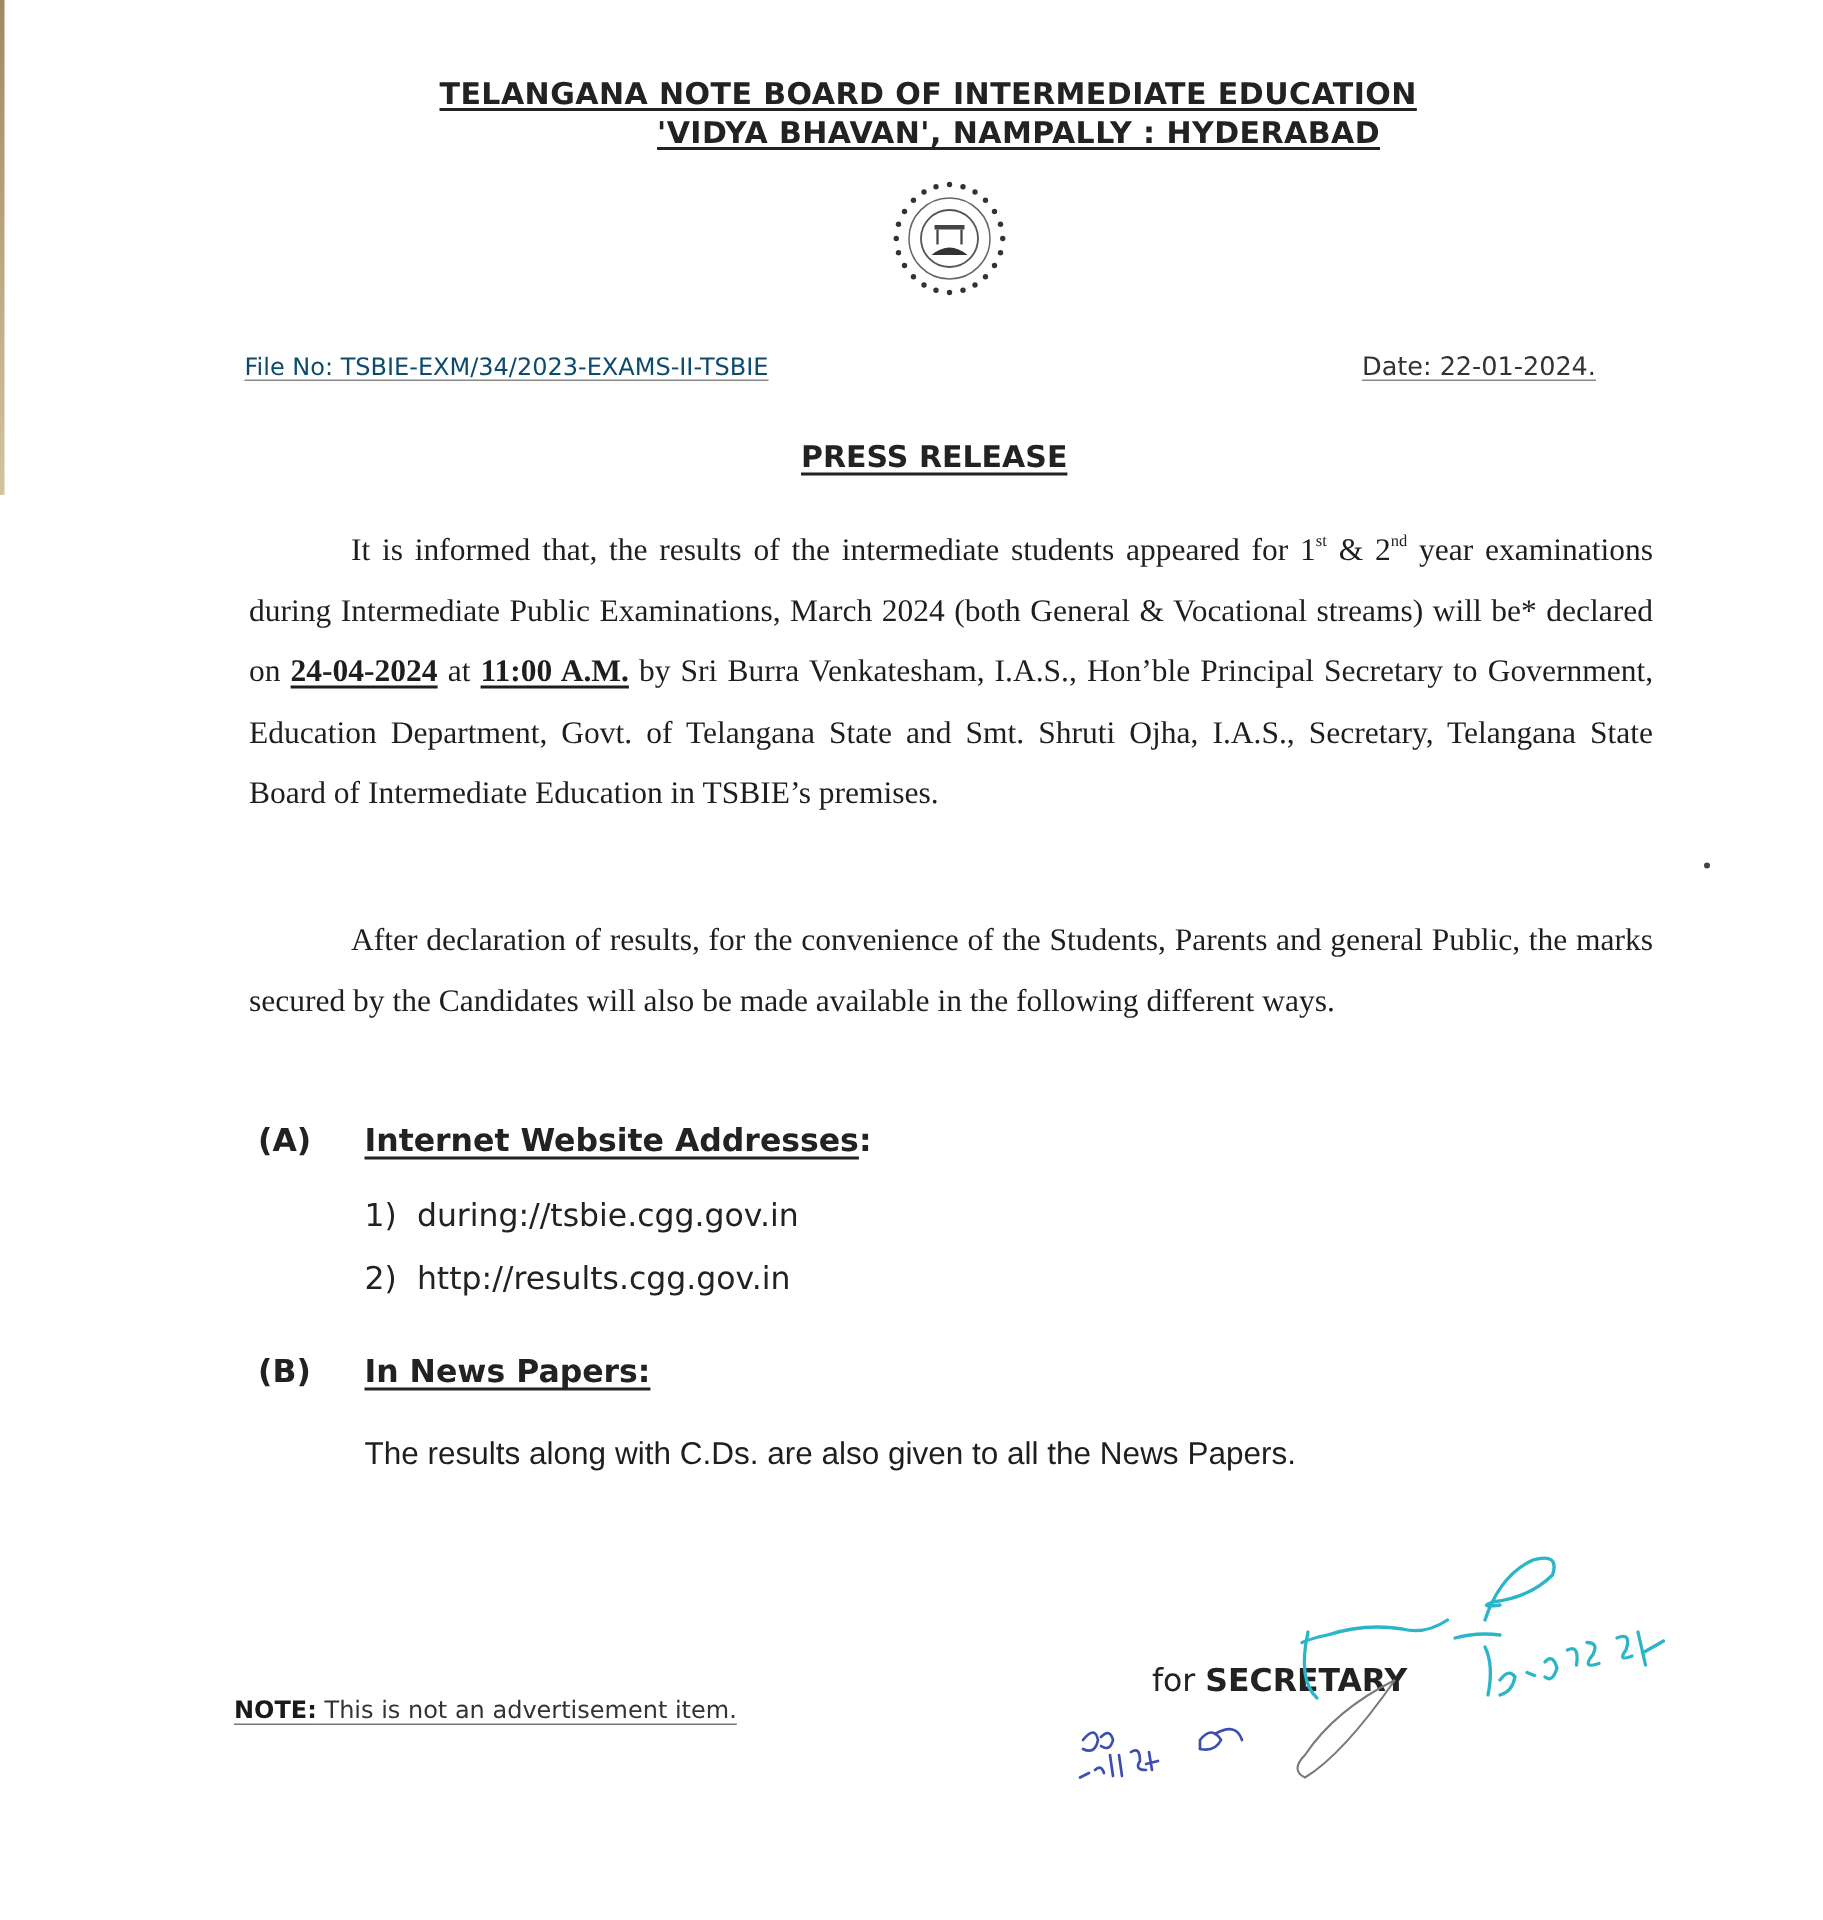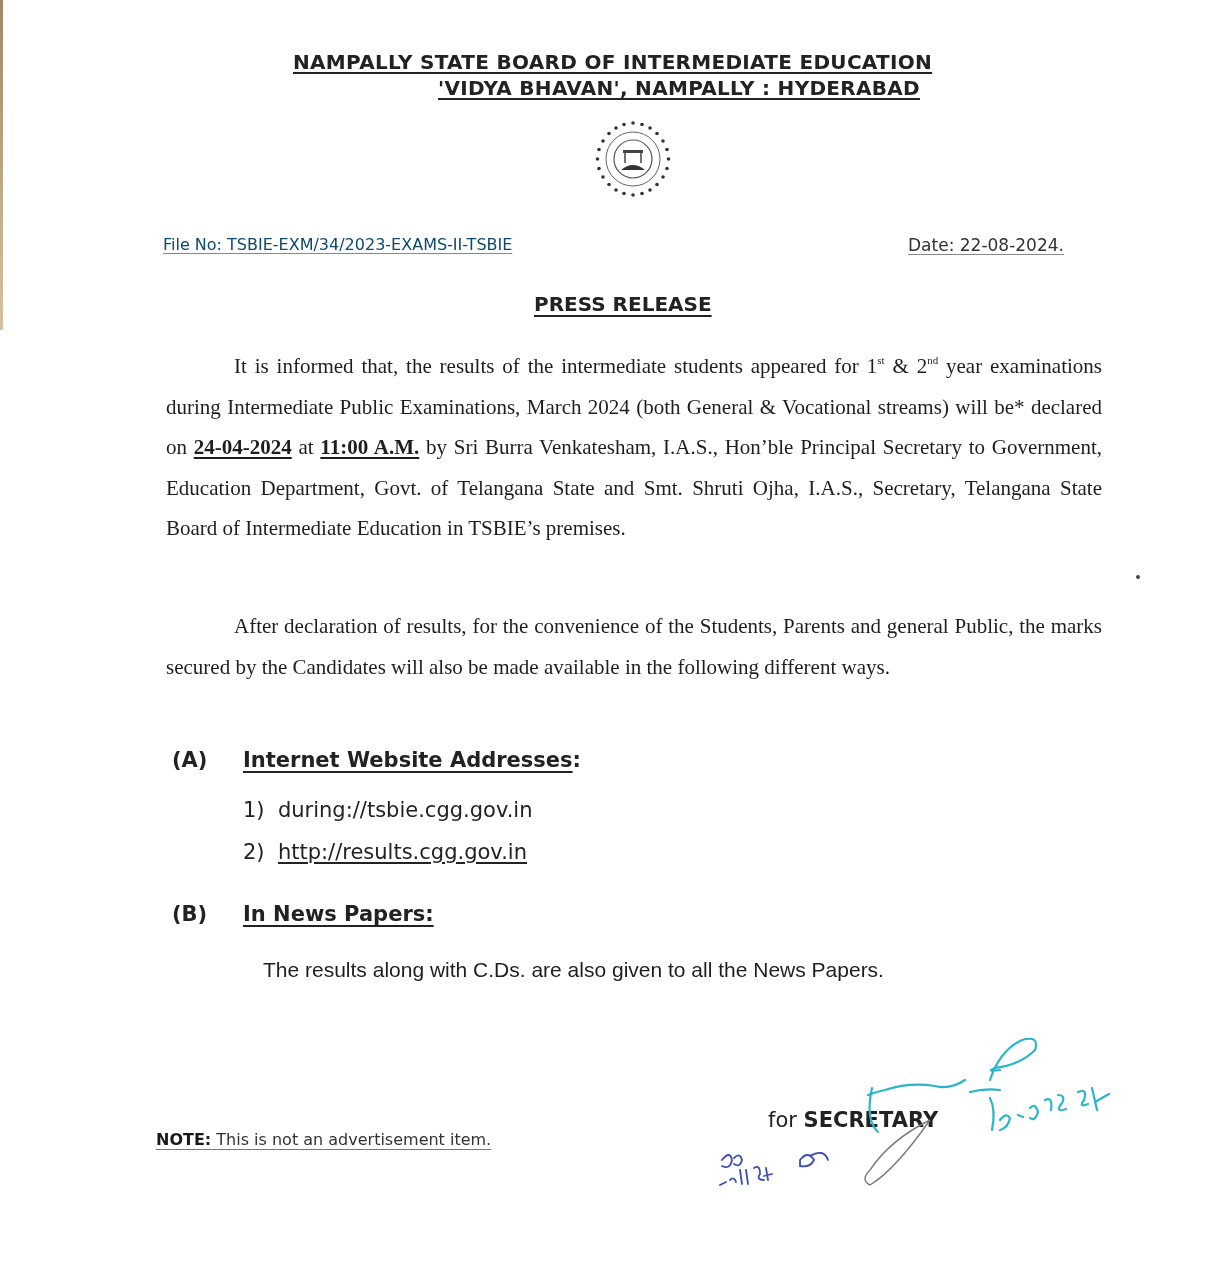--- a/index.html
+++ b/index.html
@@ -23,34 +23,34 @@
     font-family:Liberation Serif, serif;
     font-size:21px; line-height:40.6px; text-align:justify; color:#1e1e1e; }
   .para .indent { display:inline-block; width:68px; }
   .para sup { font-size:11px; vertical-align:9px; line-height:0; }
   .para b { text-decoration:underline; text-decoration-thickness:2px; text-underline-offset:3px; }
   .sec-label { font-weight:bold; font-size:21px; color:#222; }
   .sec-heading { font-weight:bold; font-size:21px; color:#222; text-decoration:underline;
     text-decoration-thickness:2px; text-underline-offset:4px; }
   .url-item { font-size:21px; color:#222; }
   .url-link { text-decoration:none; color:#222; }
-  .u { text-decoration:underline; text-underline-offset:3px; }
-  .body-line { font-family:"Liberation Sans", sans-serif; font-size:21px; color:#1e1e1e;margin-left:20px; }
+  .u { text-underline-offset:3px; }
+  .body-line { font-family:"Liberation Sans", sans-serif; font-size:21px; color:#1e1e1e; }
   .note { font-size:16px; color:#333; text-decoration:underline; text-underline-offset:4px; text-decoration-color:#777; }
   .note b { color:#1a1a1a; }
   .signoff { font-size:21px; color:#222; }
   .sig { position:absolute; left:700px; top:1020px; width:440px; height:200px; }
   .speck { position:absolute; left:1136px; top:575px; width:4px; height:4px; background:#444; border-radius:50%; }
 </style>
 </head>
 <body>
 
 <div class="left-edge"></div>
 
-<div class="abs hdr" style="left:293px; top:50px;">NAMPALLY STATE BOARD OF INTERMEDIATE EDUCATION</div>
+<div class="abs hdr" style="left:293px; top:50px;">TELANGANA NOTE BOARD OF INTERMEDIATE EDUCATION</div>
 <div class="abs hdr" style="left:393px; top:76px;margin-left:45px;">'VIDYA BHAVAN', NAMPALLY : HYDERABAD</div>
 
 <svg class="emblem" viewBox="0 0 78 78">
   <g fill="#333">
     <circle cx="39" cy="3" r="1.8"></circle>
       <circle cx="48" cy="4.5" r="1.8"></circle>
       <circle cx="56" cy="8" r="1.8"></circle>
     <circle cx="63" cy="13.5" r="1.8"></circle>
       <circle cx="69" cy="21" r="1.8"></circle>
       <circle cx="73" cy="29.5" r="1.8"></circle>
@@ -74,21 +74,21 @@
       <circle cx="30" cy="4.5" r="1.8"></circle>
   </g>
   <circle cx="39" cy="39" r="27" fill="none" stroke="#666" stroke-width="1"></circle>
   <circle cx="39" cy="39" r="19" fill="none" stroke="#555" stroke-width="1.2"></circle>
   <rect x="29" y="30" width="20" height="3" fill="#444"></rect>
   <path d="M31 33 v10 M47 33 v10" stroke="#444" stroke-width="1.5"></path>
   <path d="M27 50 Q39 40 51 50 Z" fill="#333"></path>
 </svg>
 
 <div class="abs meta" style="left:163px; top:235px;">File No: TSBIE-EXM/34/2023-EXAMS-II-TSBIE</div>
-<div class="abs meta meta-date" style="left:908px; top:235px;">Date: 22-08-2024.</div>
+<div class="abs meta meta-date" style="left:908px; top:235px;">Date: 22-01-2024.</div>
 
 <div class="abs title" style="left:534px; top:292px;">PRESS RELEASE</div>
 
 <div class="para" style="top:346px;">
   <span class="indent"></span><span>It is informed that, the results of the intermediate students appeared for 1</span><sup>st</sup><span> &amp; 2</span><sup>nd</sup><span> year examinations during Intermediate Public Examinations, March 2024 (both General &amp; Vocational streams) will be* declared on </span><b>24-04-2024</b><span> at </span><b>11:00 A.M.</b><span> by Sri Burra Venkatesham, I.A.S., Hon’ble Principal Secretary to Government, Education Department, Govt. of Telangana State and Smt. Shruti Ojha, I.A.S., Secretary, Telangana State Board of Intermediate Education in TSBIE’s premises.</span>
 </div>
 
 <div class="para" style="top:606px;">
   <span class="indent"></span><span>After declaration of results, for the convenience of the Students, Parents and general Public, the marks secured by the Candidates will also be made available in the following different ways.</span>
 </div>

